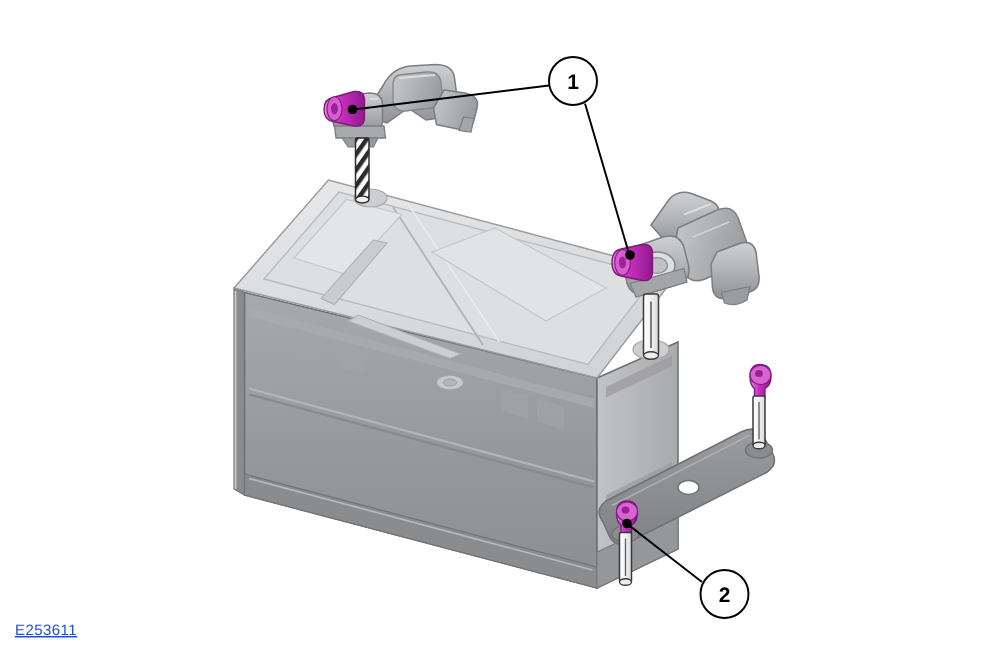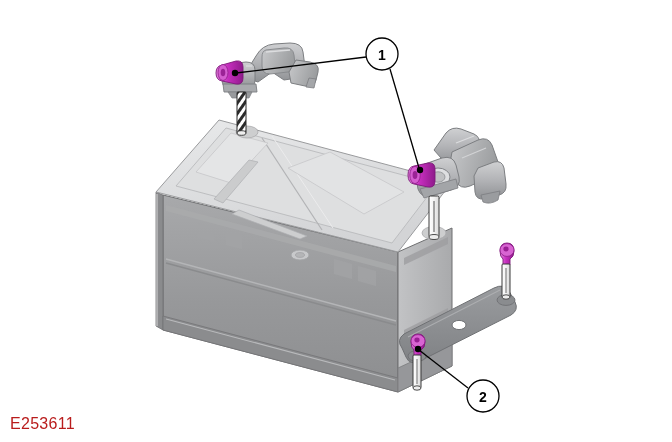--- a/index.html
+++ b/index.html
@@ -6,22 +6,23 @@
   body{
     width:672px;height:442px;
     font-family:"Liberation Sans", sans-serif;
     position:relative;overflow:hidden;
   }
   #stage{position:absolute;left:0;top:0;width:672px;height:442px;background:#fff;}
   #art{position:absolute;left:0;top:0;}
   .partno{
     position:absolute;left:10px;top:415px;
     font-family:"Liberation Sans", sans-serif;
-    font-size:16px;color:#b91c1c;letter-spacing:.3px;
+    font-size:10px;color:#1d4ed8;letter-spacing:.3px;
     user-select:none;
+    text-decoration:underline;
   }
   .calloutText{
     font-family:"Liberation Sans", sans-serif;
     font-size:14px;font-weight:bold;fill:#000;
   }
 </style>
 </head>
 <body>
 
 <div id="stage">

